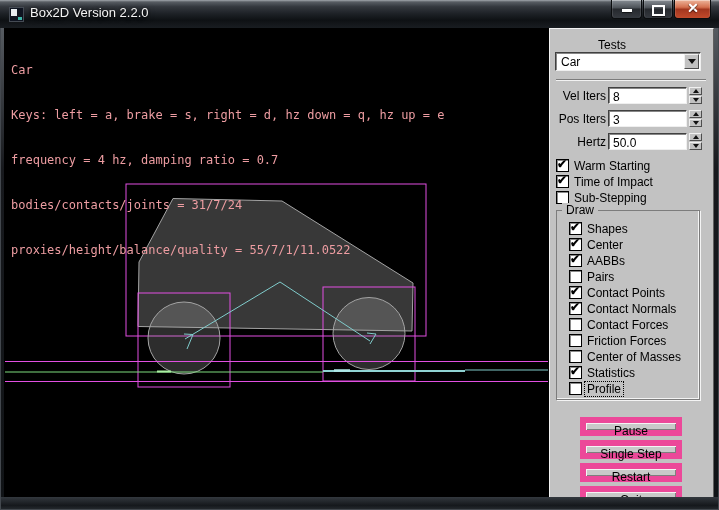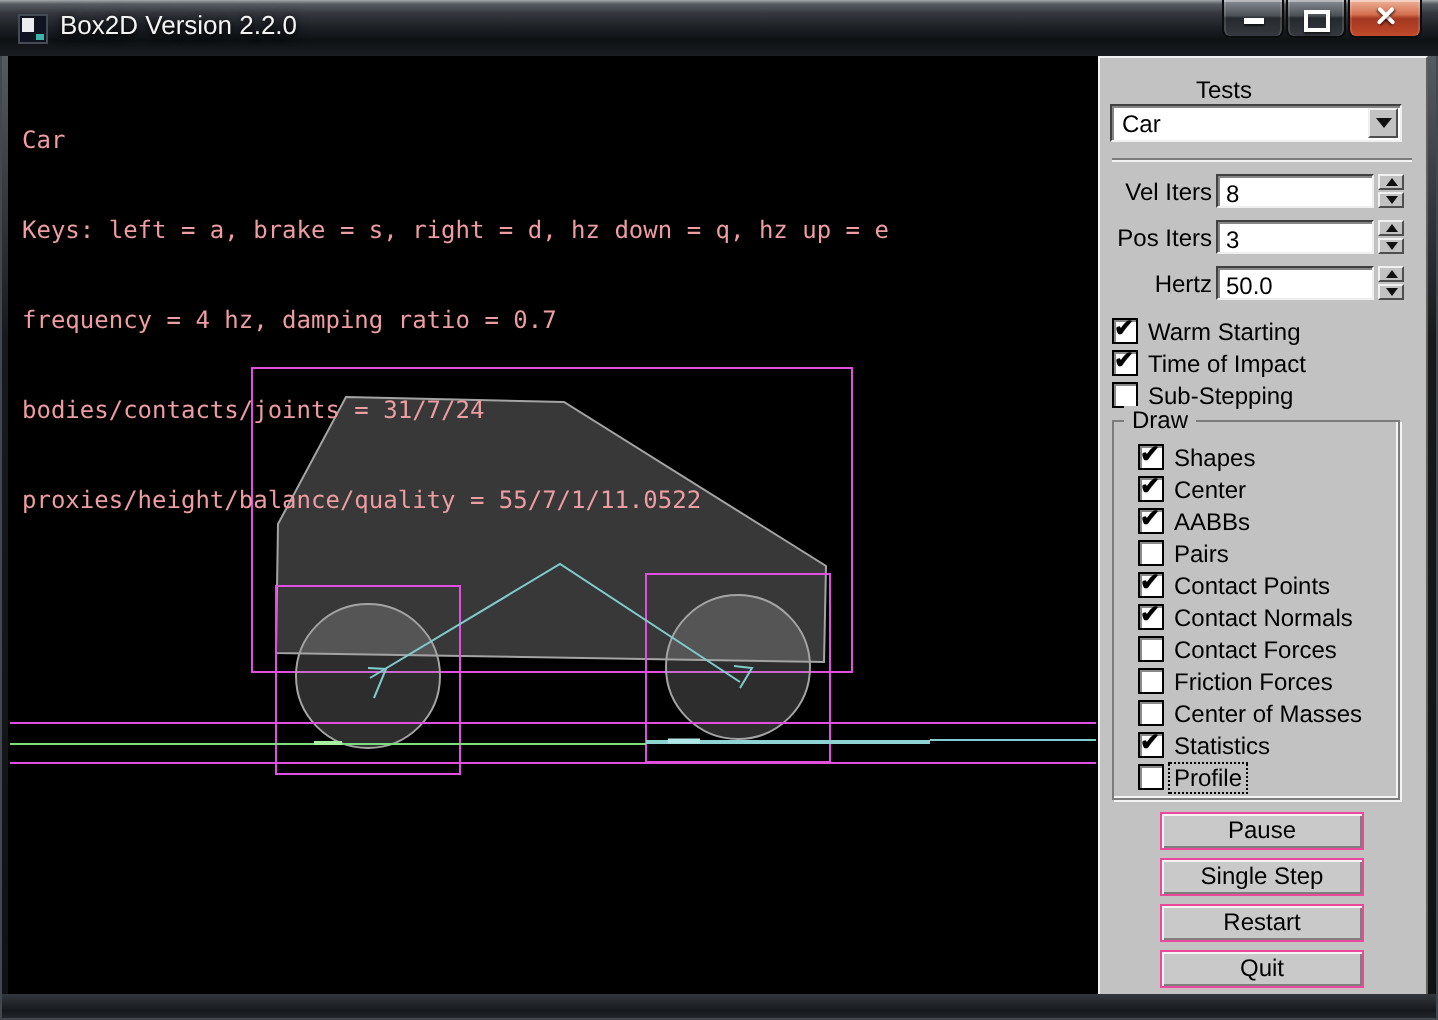--- a/index.html
+++ b/index.html
@@ -63,22 +63,22 @@
   .cb-box{position:absolute;left:0;top:0;width:11px;height:11px;background:#fff;border:1px solid #000;
     box-shadow:inset 1px 1px 0 #8a8a8a;}
   .cb-box[data-checked="true"]::after{content:"\2714";position:absolute;left:0px;top:-3px;
     font-size:12px;font-weight:bold;color:#000;}
   .cb-label{position:absolute;left:18px;top:0;}
   .group{position:absolute;left:6px;top:181px;width:142px;height:188px;
     border:1px solid #7c7c7c;box-shadow:1px 1px 0 #f4f4f4,inset -1px -1px 0 #f4f4f4;}
   .group-label{position:absolute;left:12px;top:174px;background:#c2c2c2;padding:0 4px;}
   .focus-ring{outline:1px dotted #000;padding:0 2px;margin-left:-2px;}
   .btn{position:absolute;left:30px;width:102px;height:19px;background:#c9c9c9;box-sizing:border-box;
-    border:1px solid #ec4899;box-shadow:inset 1px 1px 0 #f4f4f4,inset -1px -1px 0 #7e7e7e;
-    text-align:center;line-height:17px;font-size:12px;}
+    border:6px solid #ec4899;box-shadow:inset 1px 1px 0 #f4f4f4,inset -1px -1px 0 #7e7e7e;
+    text-align:center;line-height:17px;font-size:12px;margin-top:11px;}
   
   .bottom-border{position:absolute;left:1px;right:1px;bottom:1px;height:12px;
     background:linear-gradient(180deg,#33383e,#15181c 70%,#23272c);}
   .side-l{position:absolute;left:1px;top:28px;bottom:13px;width:3px;background:linear-gradient(180deg,#565b61,#17191d 30%,#101316);}
   .side-r{position:absolute;right:1px;top:28px;bottom:13px;width:4px;background:linear-gradient(180deg,#565b61,#17191d 30%,#101316);}
 </style>
 </head>
 <body>
 
 <div class="window">

